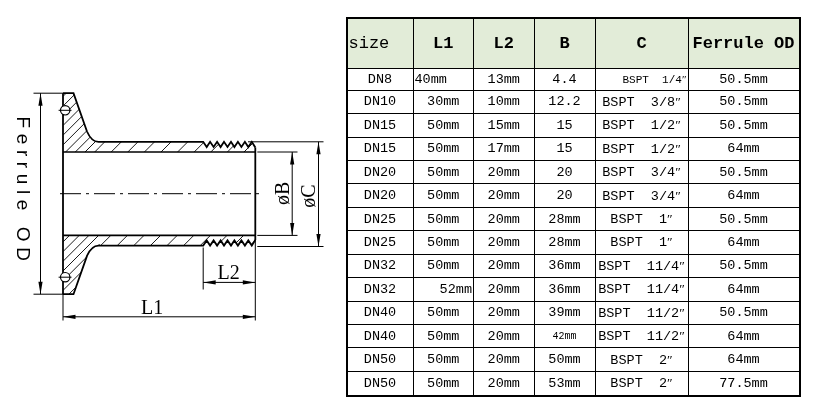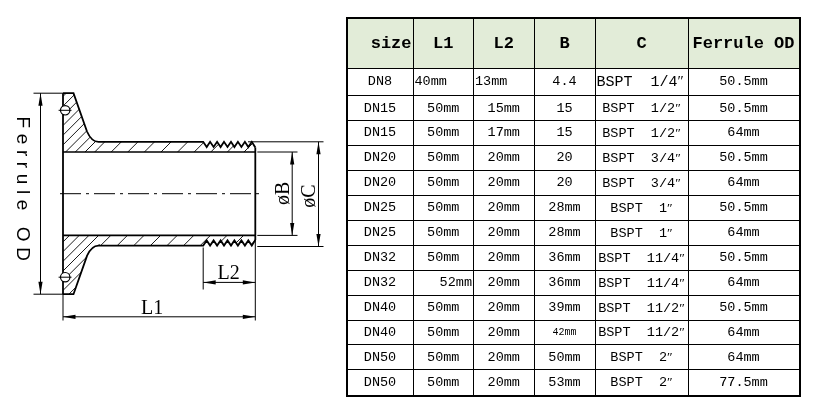--- a/index.html
+++ b/index.html
@@ -208,37 +208,45 @@
         <col style="width:66.5px">
         <col style="width:60.5px">
         <col style="width:60.5px">
         <col style="width:61px">
         <col style="width:93px">
         <col style="width:111.5px">
       </colgroup>
 
 <tbody>
         <tr style="height:50.5px;background:#e2ecd8">
-          <td style="border:1px solid #000;text-align:right;vertical-align:middle;font-weight:bold;font-size:17px">size</td>
+          <td style="border:1px solid #000;text-align:left;vertical-align:middle;font-weight:normal;font-size:17px">size</td>
           <td style="border:1px solid #000;text-align:center;vertical-align:middle;font-weight:bold;font-size:17px">L1</td>
           <td style="border:1px solid #000;text-align:center;vertical-align:middle;font-weight:bold;font-size:17px">L2</td>
           <td style="border:1px solid #000;text-align:center;vertical-align:middle;font-weight:bold;font-size:17px">B</td>
           <td style="border:1px solid #000;text-align:center;vertical-align:middle;font-weight:bold;font-size:17px">C</td>
           <td style="border:1px solid #000;text-align:center;vertical-align:middle;font-weight:bold;font-size:17px">Ferrule OD</td>
         </tr>
 
 <tr>
           <td style="border:1px solid #000;text-align:center;vertical-align:middle;font-size:13.5px;white-space:pre">DN8</td>
           <td style="border:1px solid #000;text-align:left;vertical-align:middle;font-size:13.5px;white-space:pre">40mm</td>
-          <td style="border:1px solid #000;vertical-align:middle;font-size:13.5px;white-space:pre">13mm</td>
+          <td style="border:1px solid #000;text-align:center;vertical-align:middle;font-size:13.5px;white-space:pre">13mm</td>
           <td style="border:1px solid #000;text-align:center;vertical-align:middle;font-size:13.5px;white-space:pre">4.4</td>
-          <td style="border:1px solid #000;text-align:left;vertical-align:middle;font-size:15px;white-space:pre">BSPT  1/4<span style="font-family:'Liberation Serif'">″</span></td>
-          <td style="border:1px solid #000;text-align:center;vertical-align:middle;font-size:13.5px;white-space:pre">50.5mm</td>
-        </tr>
-
+          <td style="border:1px solid #000;text-align:right;vertical-align:middle;font-size:11px;white-space:pre">BSPT  1/4<span style="font-family:'Liberation Serif'">″</span></td>
+          <td style="border:1px solid #000;text-align:center;vertical-align:middle;font-size:13.5px;white-space:pre">50.5mm</td>
+        </tr>
+
+<tr>
+          <td style="border:1px solid #000;text-align:center;vertical-align:middle;font-size:13.5px;white-space:pre">DN10</td>
+          <td style="border:1px solid #000;text-align:center;vertical-align:middle;font-size:13.5px;white-space:pre">30mm</td>
+          <td style="border:1px solid #000;text-align:center;vertical-align:middle;font-size:13.5px;white-space:pre">10mm</td>
+          <td style="border:1px solid #000;text-align:center;vertical-align:middle;font-size:13.5px;white-space:pre">12.2</td>
+          <td style="border:1px solid #000;text-align:center;vertical-align:middle;font-size:13.5px;white-space:pre">BSPT  3/8<span style="font-family:'Liberation Serif'">″</span></td>
+          <td style="border:1px solid #000;text-align:center;vertical-align:middle;font-size:13.5px;white-space:pre">50.5mm</td>
+        </tr>
 
 <tr>
           <td style="border:1px solid #000;text-align:center;vertical-align:middle;font-size:13.5px;white-space:pre">DN15</td>
           <td style="border:1px solid #000;text-align:center;vertical-align:middle;font-size:13.5px;white-space:pre">50mm</td>
           <td style="border:1px solid #000;text-align:center;vertical-align:middle;font-size:13.5px;white-space:pre">15mm</td>
           <td style="border:1px solid #000;text-align:center;vertical-align:middle;font-size:13.5px;white-space:pre">15</td>
           <td style="border:1px solid #000;text-align:center;vertical-align:middle;font-size:13.5px;white-space:pre">BSPT  1/2<span style="font-family:'Liberation Serif'">″</span></td>
           <td style="border:1px solid #000;text-align:center;vertical-align:middle;font-size:13.5px;white-space:pre">50.5mm</td>
         </tr>
 

